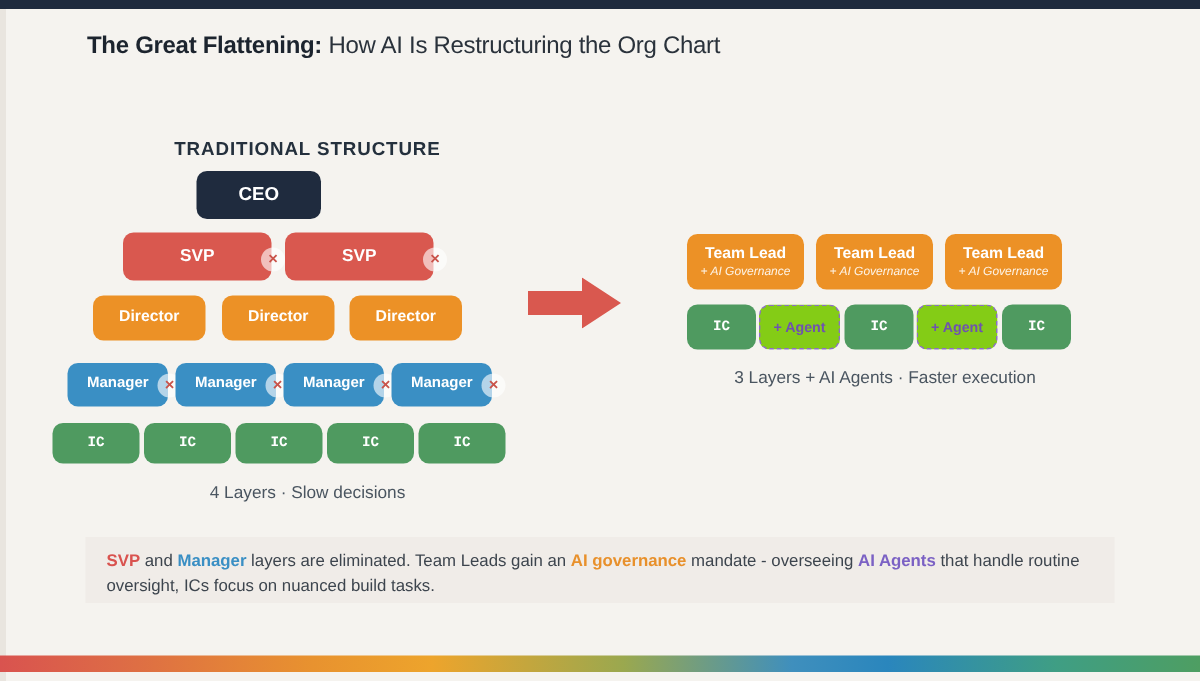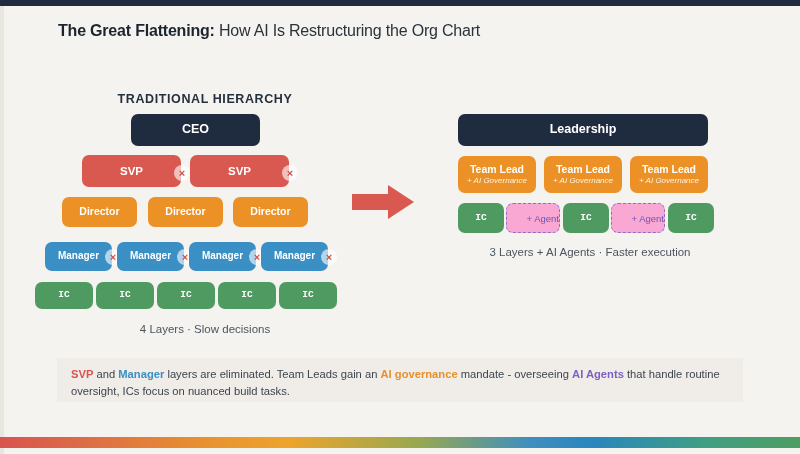--- a/index.html
+++ b/index.html
@@ -82,25 +82,25 @@
     font-size: 8px;
     margin-top: 2px;
     color: #fdf3e6;
     white-space: nowrap;
   }
 
   .agent {
     position: absolute;
     border-radius: 7px;
     border: 1.6px dashed #8c6fc6;
-    background: #f9a8d4;
+    background: #84cc16;
     color: #6f52b0;
     font-size: 9.5px;
-    font-weight: normal;
-    display: flex; align-items: center; justify-content: flex-end;
+    font-weight: bold;
+    display: flex; align-items: center; justify-content: center;
   }
 
   
   .cut-badge {
     position: absolute;
     width: 16px; height: 16px;
     border-radius: 50%;
     background: rgba(255,255,255,0.62);
     color: #c9534a;
     font-size: 11px; font-weight: bold;
@@ -146,23 +146,23 @@
 
 <div id="page">
 
   <div class="top-bar"></div>
   <div class="side-rail"></div>
 
   <div class="title">
     <span class="strong">The Great Flattening:</span><span class="light"> How AI Is Restructuring the Org Chart</span>
   </div>
 
-  <div class="col-head" id="head-left">TRADITIONAL HIERARCHY</div>
-
-  <div class="node dark" style="left:131px; top:114px; width:129px; height:32px; font-size:12.5px;">
+  <div class="col-head" id="head-left">TRADITIONAL STRUCTURE</div>
+
+  <div class="node dark" style="left:131px; top:114px; width:83px; height:32px; font-size:12.5px;">
     <span>CEO</span>
   </div>
 
   <div class="node red" style="left:82px; top:155px; width:99px; height:32px; font-size:11.5px;">
     <span>SVP</span>
   </div>
   <div class="cut-badge" style="left:174px; top:165px;">
       <span>×</span>
     </div>
 
@@ -227,23 +227,20 @@
     <span>IC</span>
   </div>
 
   <div class="caption" id="cap-left">4 Layers  ·  Slow decisions</div>
 
   <svg class="arrow" viewBox="0 0 62 34">
     <path d="M0 9 L36 9 L36 0 L62 17 L36 34 L36 25 L0 25 Z" fill="#d9584f"></path>
   </svg>
 
 
-  <div class="node dark" style="left:458px; top:114px; width:250px; height:32px; font-size:12.5px;">
-    <span>Leadership</span>
-  </div>
 
   <div class="node orange" style="left:458px; top:156px; width:78px; height:37px; font-size:10.5px;">
     <span>Team Lead</span>
     <span class="sub">+ AI Governance</span>
   </div>
   <div class="node orange" style="left:544px; top:156px; width:78px; height:37px; font-size:10.5px;">
     <span>Team Lead</span>
     <span class="sub">+ AI Governance</span>
   </div>
   <div class="node orange" style="left:630px; top:156px; width:78px; height:37px; font-size:10.5px;">

